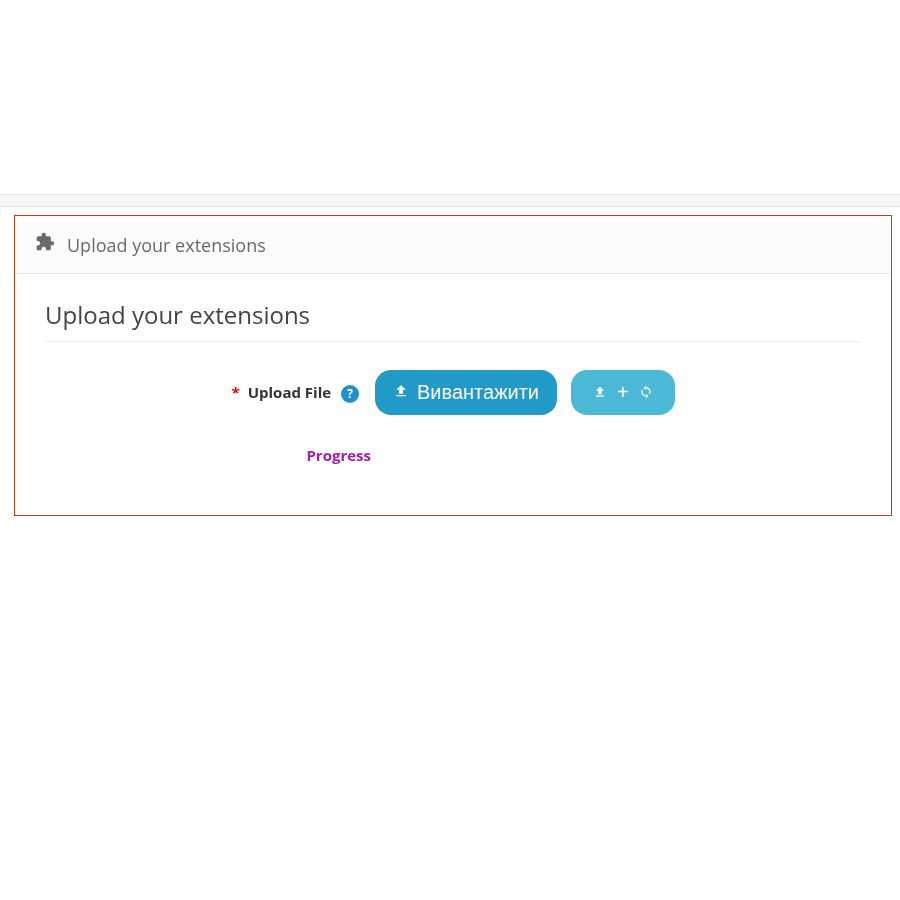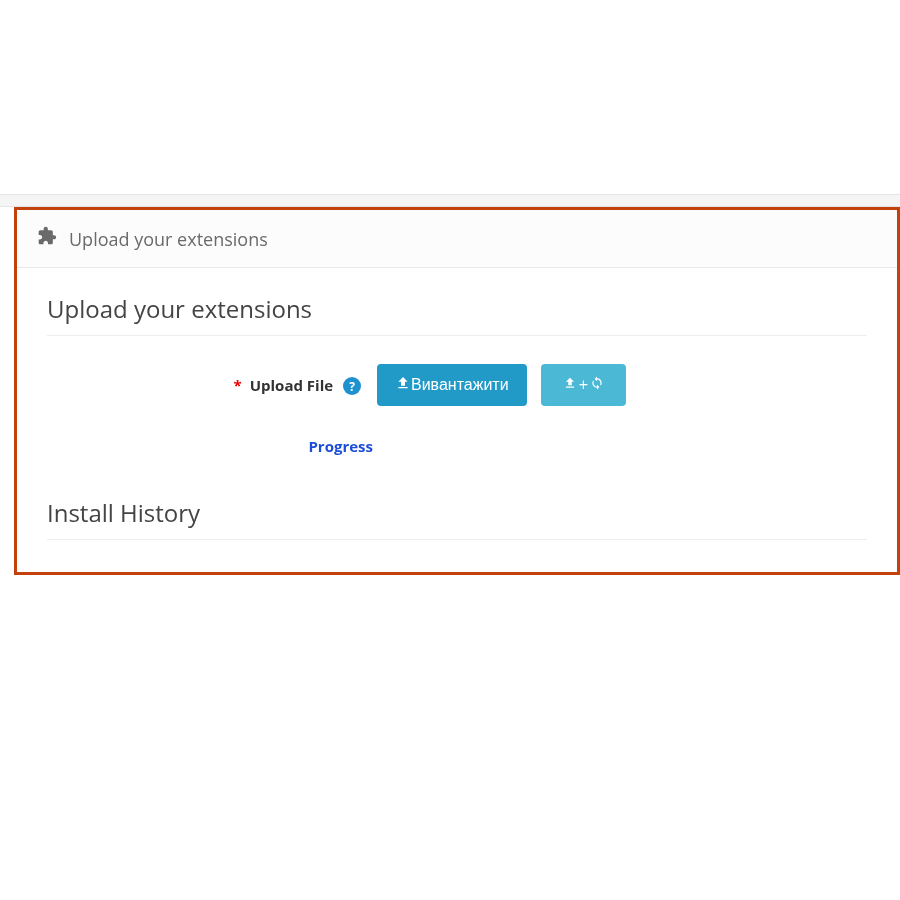--- a/index.html
+++ b/index.html
@@ -1,34 +1,34 @@
 <!DOCTYPE html>
 <html><head>
   <meta charset="utf-8">
   <style>
     * { box-sizing: border-box; margin: 0; padding: 0; }
     body { font-family: "Open Sans", "Helvetica Neue", Arial, sans-serif; background: #fff; width: 900px; height: 900px; overflow: hidden; }
     .top-space { height: 194px; background: #fff; }
     .gray-bar { height: 13px; background: #f5f5f5; border-top: 1px solid #e5e5e5; border-bottom: 1px solid #e5e5e5; }
-    .panel { margin: 0; border: 3px solid #c2410c; }
+    .panel { margin: 8px; border: 1px solid #c2410c; }
     .panel-heading { background: #fcfcfc; border-bottom: 1px solid #e8e8e8; padding: 16px 20px; color: #6a6a6a; font-size: 18px; display: flex; align-items: center; gap: 12px; }
     .panel-body { padding: 24px 30px; background: #fff; }
     .section-title { font-size: 24px; color: #444; font-weight: 400; border-bottom: 1px solid #eee; padding-bottom: 10px; margin-bottom: 28px; }
     .form-row { display: flex; align-items: center; margin-bottom: 26px; }
     .label-col { width: 330px; text-align: right; padding-right: 16px; font-weight: 700; font-size: 15px; color: #333; }
     .required { color: #e00; margin-right: 4px; }
     .help-icon { display: inline-flex; width: 18px; height: 18px; border-radius: 50%; background: #1e91cf; color: #fff; font-size: 12px; font-weight: 700; align-items: center; justify-content: center; margin-left: 6px; }
     .input-col { display: flex; gap: 14px; }
-    .btn { display: inline-flex; align-items: center; gap: 0; padding: 11px 18px; border: none; border-radius: 4px; color: #fff; font-size: 16px; cursor: pointer; }
+    .btn { display: inline-flex; align-items: center; gap: 8px; padding: 11px 18px; border: none; border-radius: 16px; color: #fff; font-size: 20px; cursor: pointer; }
     .btn-primary { background: #229ac8; }
     .btn-info { background: #4bb9d6; padding: 11px 22px; }
     .svg-icon { width: 16px; height: 16px; fill: currentColor; display: inline-block; }
     .svg-icon-sm { width: 14px; height: 14px; }
     .puzzle-icon { width: 20px; height: 20px; fill: #6a6a6a; }
-    .progress-label { width: 330px; text-align: right; padding-right: 4px; font-weight: 700; font-size: 15px; color: #1d4ed8; }
+    .progress-label { width: 330px; text-align: right; padding-right: 4px; font-weight: 700; font-size: 15px; color: #a21caf; }
     .progress-bar-wrap { flex: 1; }
     .progress-bar { height: 24px; background: #5cb85c; border-radius: 3px 0 0 3px; width: 100%; }
     .success-msg { color: #4cb64c; font-size: 16px; margin-top: 20px; margin-left: 0; }
     .section-title-2 { font-size: 24px; color: #444; font-weight: 400; border-bottom: 1px solid #eee; padding-bottom: 10px; margin-top: 40px; margin-bottom: 8px; }
     .plus-text { font-weight: 400; margin: 0 2px; }
   </style>
 </head>
 <body>
 
 <div class="top-space"></div>
@@ -76,15 +76,14 @@
           </span>
         </button>
       </div>
     </div>
 
 
     <div class="form-row" style="align-items:flex-start;">
       <div class="progress-label" style="padding-top:4px;">Progress</div>
     </div>
 
-    <h3 class="section-title-2">Install History</h3>
   </div>
 </div>
 
 </body></html>

